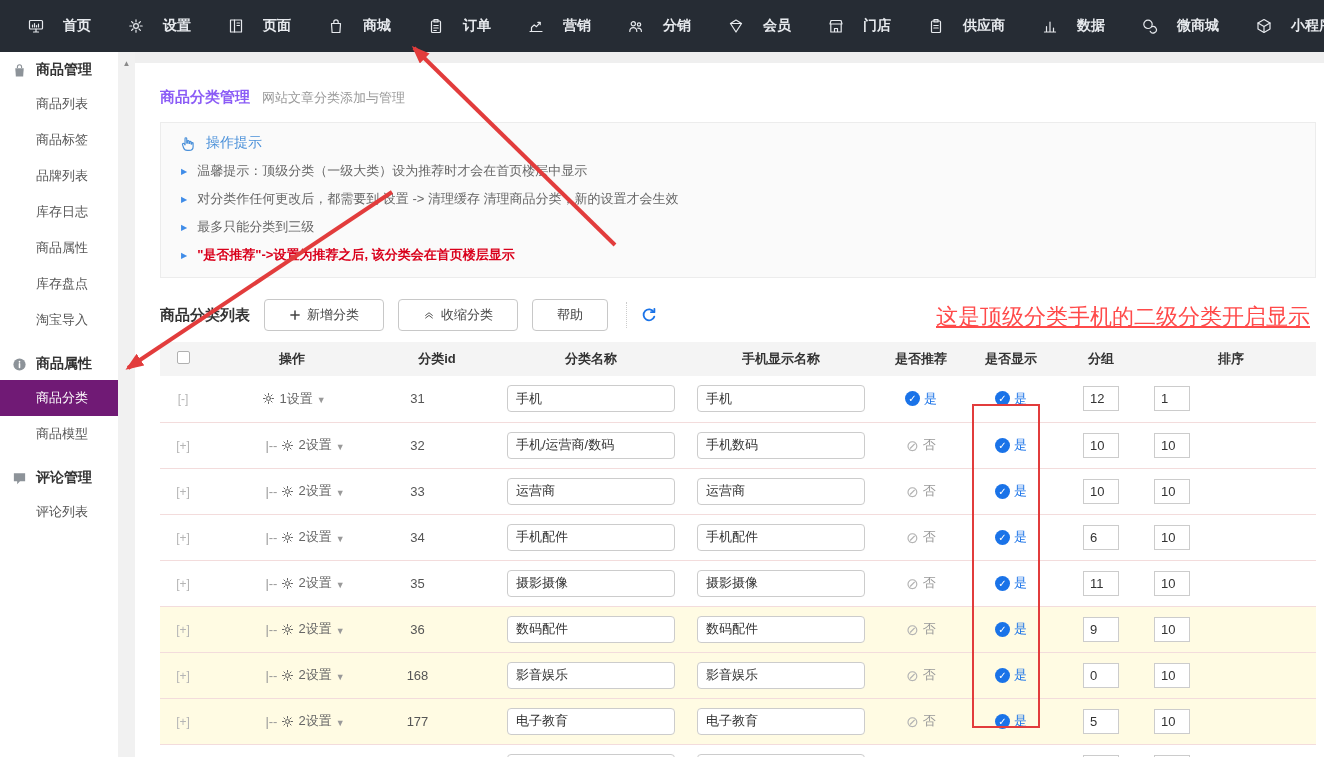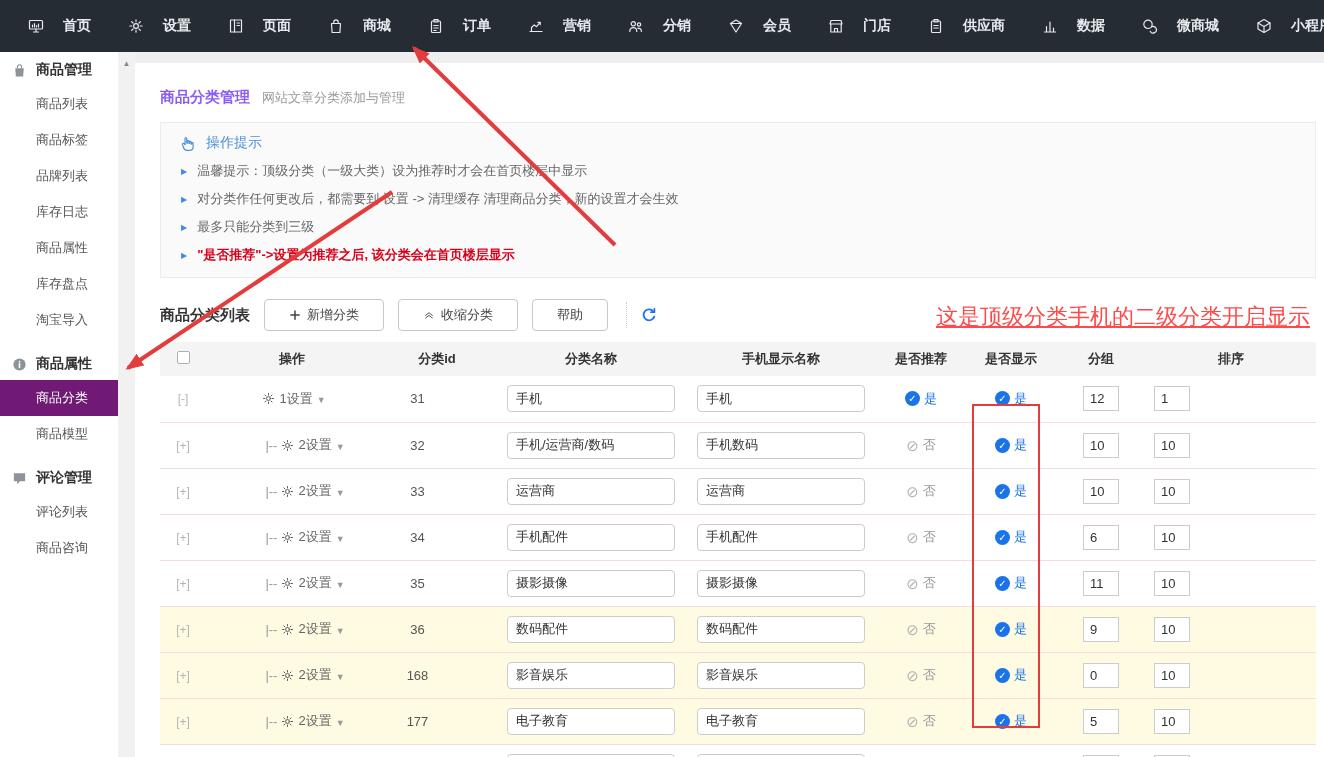--- a/index.html
+++ b/index.html
@@ -247,21 +247,20 @@
       <div class="side-section">
      <div class="side-section-title">
           <span class="icn side-icn">
             <svg viewBox="0 0 16 16">
               <path d="M2 2.5h12V11H8.5L5.5 14v-3H2z" fill="#8d9399"></path>
             </svg>
           </span>
           <span>评论管理</span>
         </div>
      <div class="side-item">评论列表</div>
-        <div class="side-item">商品咨询</div>
    </div>
     </div>
 
   <div class="scrollcol">
     <span class="scroll-up"></span>
   </div>
 
   <div class="main">
 
     <div class="page-head">

